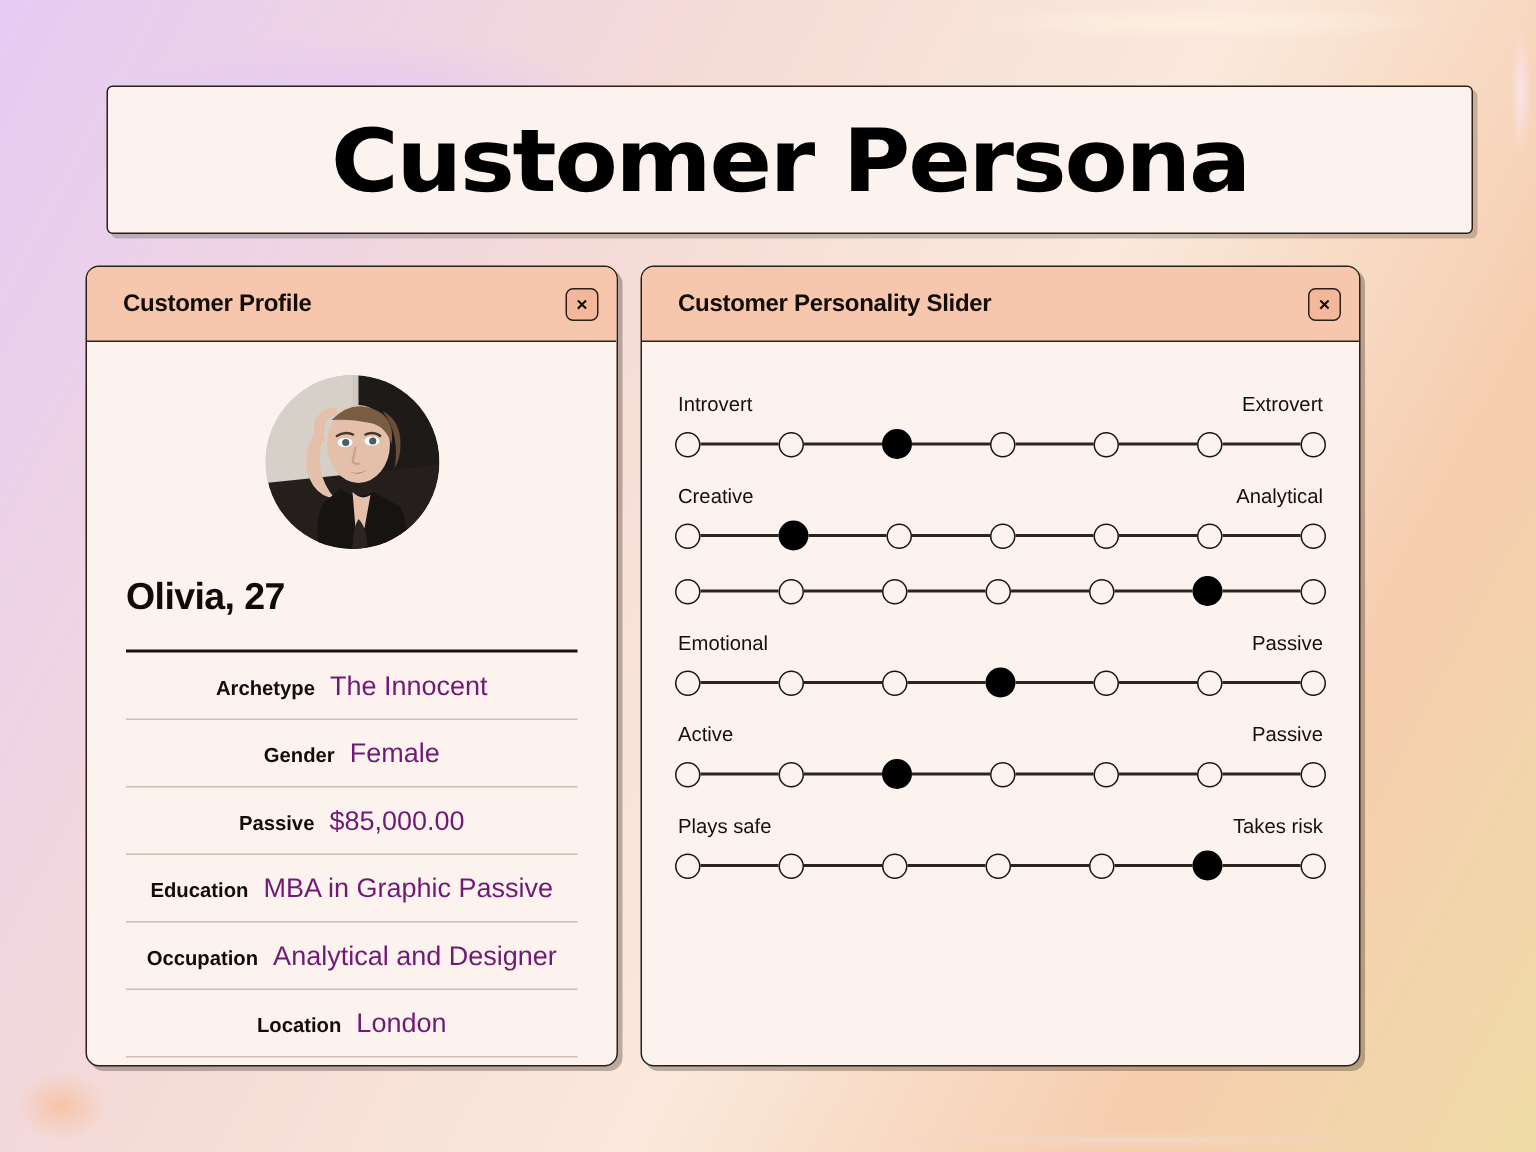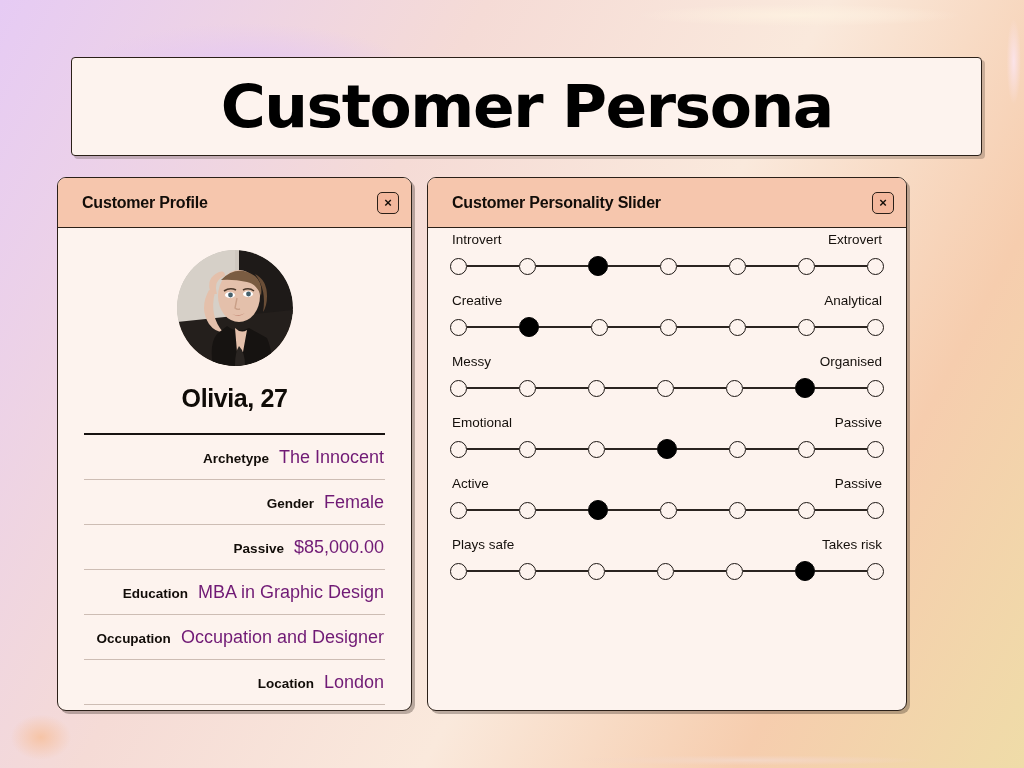--- a/index.html
+++ b/index.html
@@ -115,35 +115,35 @@
     width: 116px;
     height: 116px;
     border-radius: 50%;
     margin: 0 auto;
     overflow: hidden;
     position: relative;
     background: #d9d3cc;
   }
   #avatar svg { display: block; width: 100%; height: 100%; }
   #profile-name {
-    text-align: center;
+    text-align: left;
     font-size: 25px;
     font-weight: 700;
     color: #0f0b07;
     letter-spacing: -.4px;
     margin-top: 18px;
   }
   #profile-table {
     margin-top: 20px;
     border-top: 2.6px solid #171210;
   }
   .profile-row {
     display: flex;
     align-items: baseline;
-    justify-content: flex-end;
+    justify-content: center;
     padding: 12px 1px 11px;
     border-bottom: 1.4px solid #cdbdb4;
     gap: 10px;
   }
   .profile-key {
     font-size: 13.5px;
     font-weight: 700;
     color: #120d09;
     white-space: nowrap;
   }
@@ -156,20 +156,21 @@
 
   
   #slider-card {
     left: 427px;
     top: 177px;
     width: 480px;
     height: 534px;
   }
   #slider-body {
     padding: 4px 22px 0;
+    margin-top: 30px;
   }
   .slider-row { margin-bottom: 17px; }
   .slider-row:last-child { margin-bottom: 0; }
   .slider-labels {
     display: flex;
     justify-content: space-between;
     font-size: 13.5px;
     color: #15100c;
     padding: 0 2px;
     margin-bottom: 9px;
@@ -257,25 +258,25 @@
         <div class="profile-row">
           <span class="profile-key">Gender</span>
           <span class="profile-val">Female</span>
         </div>
         <div class="profile-row">
           <span class="profile-key">Passive</span>
           <span class="profile-val">$85,000.00</span>
         </div>
         <div class="profile-row">
           <span class="profile-key">Education</span>
-          <span class="profile-val">MBA in Graphic Design</span>
+          <span class="profile-val">MBA in Graphic Passive</span>
         </div>
         <div class="profile-row">
           <span class="profile-key">Occupation</span>
-          <span class="profile-val">Occupation and Designer</span>
+          <span class="profile-val">Analytical and Designer</span>
         </div>
         <div class="profile-row">
           <span class="profile-key">Location</span>
           <span class="profile-val">London</span>
         </div>
       </div>
   </div>
 </div>
 
 <div class="card" id="slider-card">
@@ -320,24 +321,20 @@
           <span class="dot"></span>
           <span class="seg"></span>
           <span class="dot"></span>
           <span class="seg"></span>
           <span class="dot"></span>
           <span class="seg"></span>
           <span class="dot"></span>
         </div>
       </div>
       <div class="slider-row">
-        <div class="slider-labels">
-          <span>Messy</span>
-          <span>Organised</span>
-        </div>
         <div class="slider-track">
           <span class="dot"></span>
           <span class="seg"></span>
           <span class="dot"></span>
           <span class="seg"></span>
           <span class="dot"></span>
           <span class="seg"></span>
           <span class="dot"></span>
           <span class="seg"></span>
           <span class="dot"></span>

